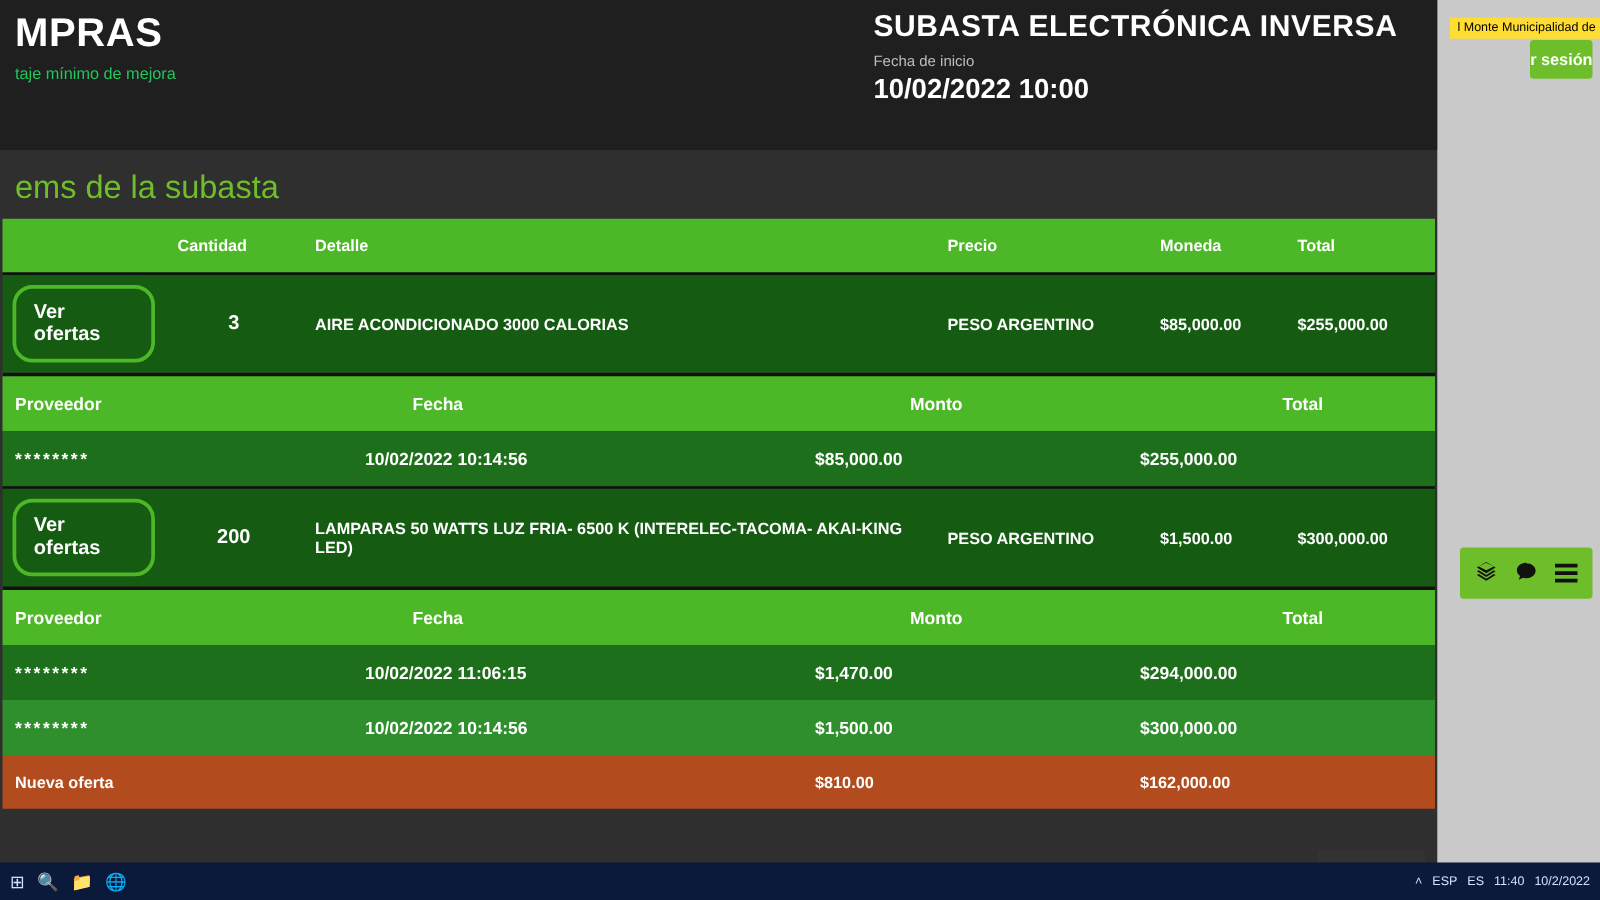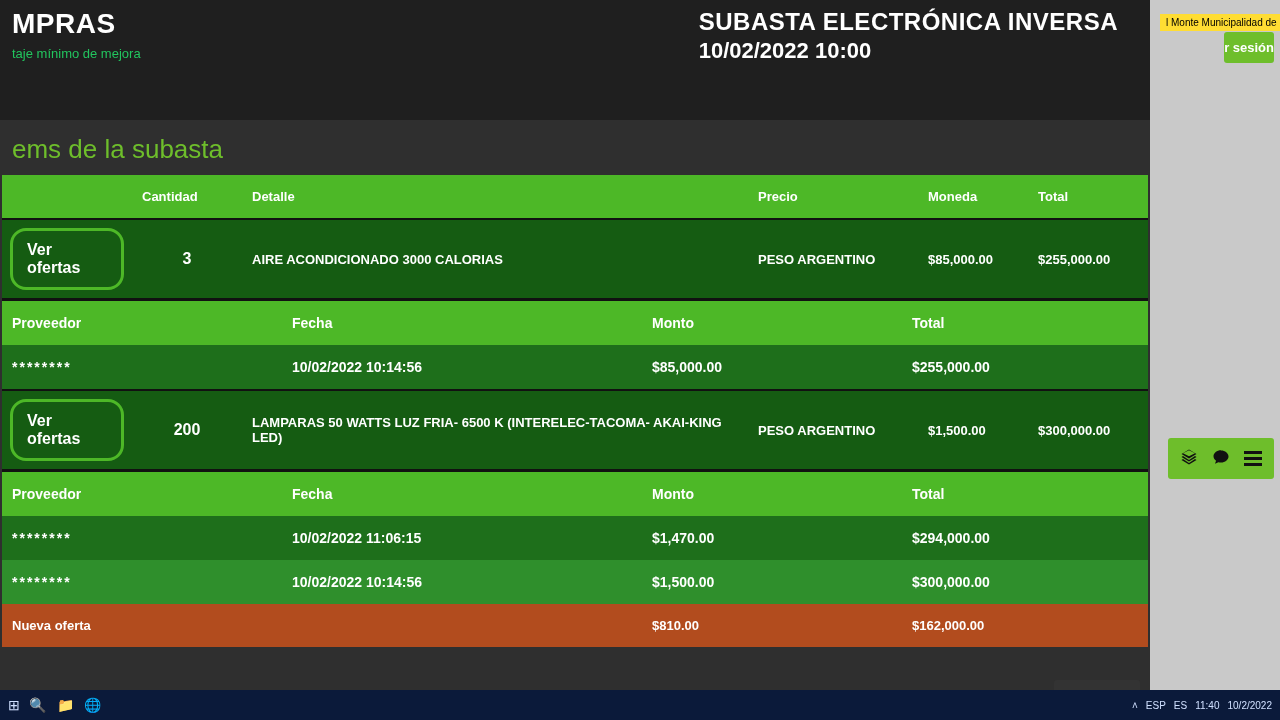--- a/index.html
+++ b/index.html
@@ -10,21 +10,21 @@
     position: absolute; left: 0; top: 0; width: 1150px; height: 720px;
     background: #2f2f2f;
     display: flex; flex-direction: column;
   }
 
   .topbar {
     background: #1f1f1f; color: #eee; padding: 8px 12px 18px 12px;
     display: flex; justify-content: space-between; align-items: flex-start;
     min-height: 120px;
   }
-  .topbar .left h1 { font-size: 28px; font-weight: 700; color: #fff; letter-spacing: .5px; }
+  .topbar .left h1 { font-size: 32px; font-weight: 700; color: #fff; letter-spacing: .5px; }
   .topbar .left .sub  { font-size: 13px; color: #22c55e; margin-top: 6px; }
   .topbar .right { text-align: left; padding-right: 20px; }
   .topbar .right .type { font-size: 24px; font-weight: 700; color: #fff; letter-spacing: .5px; }
   .topbar .right .lbl  { font-size: 12px; color: #bdbdbd; margin-top: 6px; }
   .topbar .right .date { font-size: 22px; font-weight: 700; color: #fff; margin-top: 2px; }
 
   .section-title {
     color: #6EBE2B; font-size: 26px; font-weight: 400;
     padding: 14px 12px 10px 12px;
   }
@@ -54,20 +54,21 @@
   }
   .item-row .qty { font-weight: 700; font-size: 16px; text-align: center; }
   .item-row .det { font-weight: 700; }
   .item-row .mon, .item-row .prc, .item-row .tot { font-weight: 700; }
 
   .sub-hdr {
     background: #4DB827;
     grid-template-columns: 280px 360px 260px 1fr;
     font-weight: 700; font-size: 14px;
     border-top: 3px solid #111;
+    gap: 38px;
   }
 
   .sub-row {
     grid-template-columns: 280px 360px 260px 1fr;
     font-weight: 700; font-size: 14px;
   }
   .stripe-a { background: #1E6F1B; }
   .stripe-b { background: #2F8F2C; }
   .sub-row .prov { letter-spacing: 2px; }
 
@@ -123,20 +124,21 @@
 
 <div class="viewport">
 
   <div class="topbar">
     <div class="left">
       <h1>MPRAS</h1>
       <div class="sub">taje mínimo de mejora</div>
     </div>
     <div class="right">
       <div class="type">SUBASTA ELECTRÓNICA INVERSA</div>
+      <div class="lbl">Fecha de inicio</div>
       <div class="date">10/02/2022 10:00</div>
     </div>
   </div>
 
   <div class="section-title">ems de la subasta</div>
 
   <div class="panel">
 
     <div class="row hdr-row">
       <div></div>

